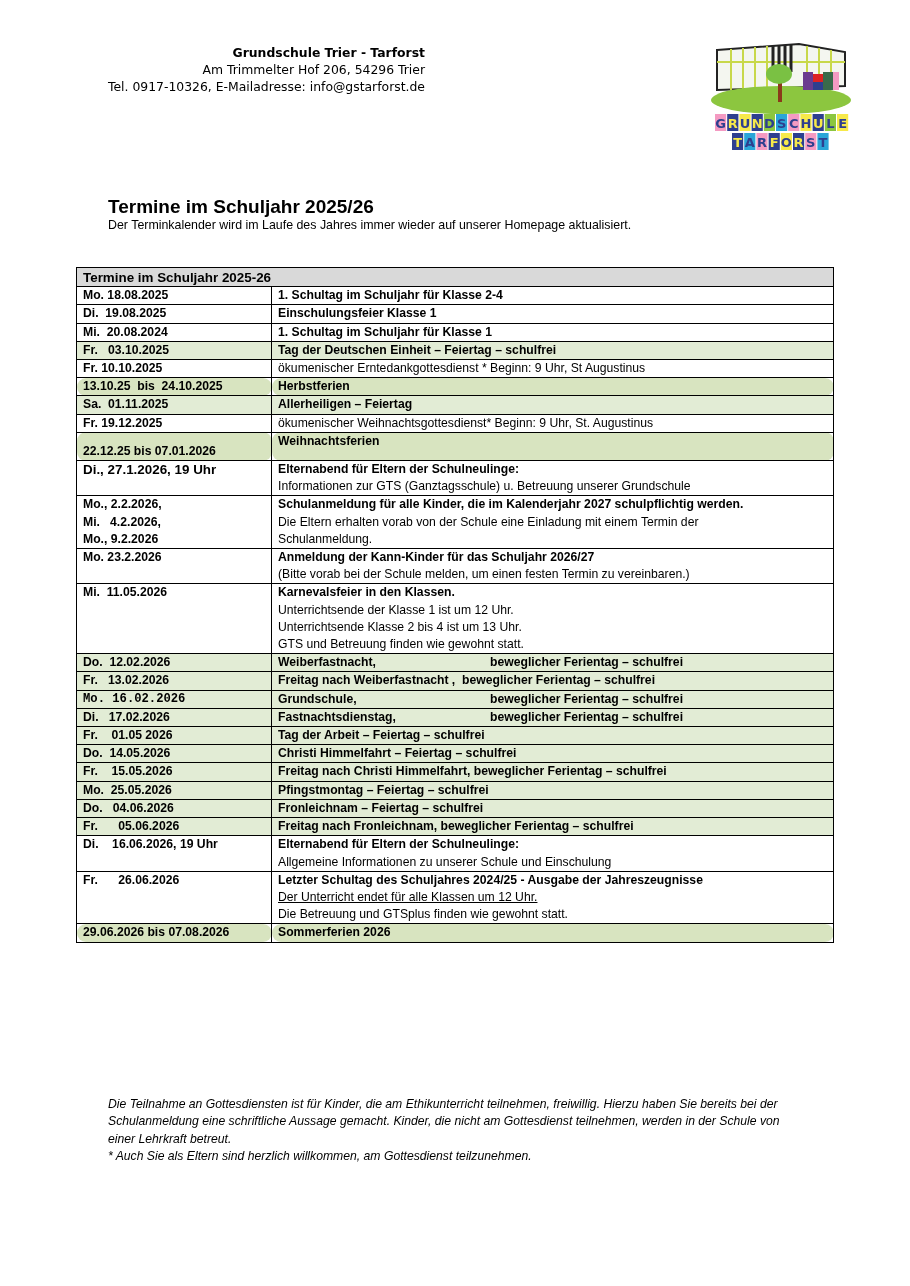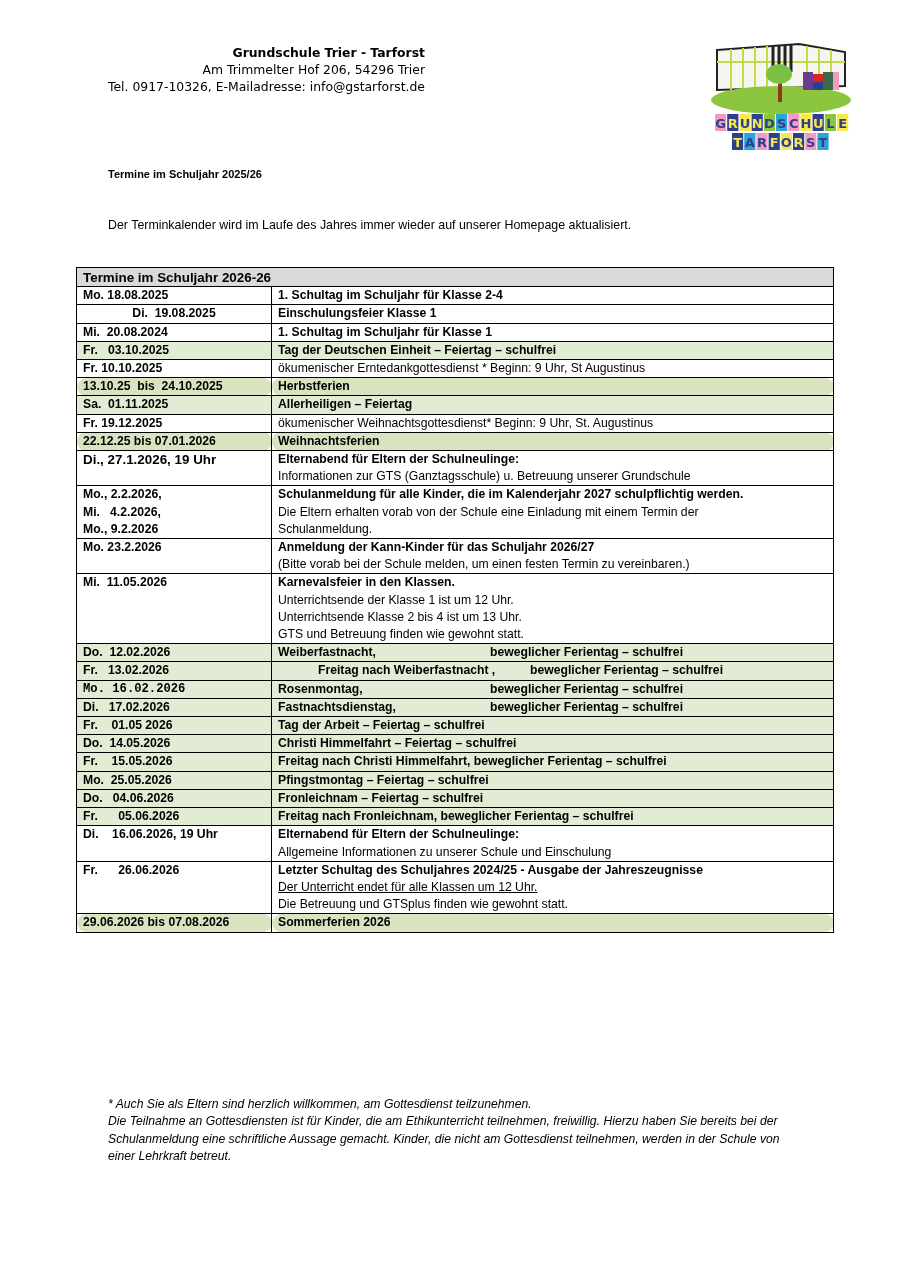--- a/index.html
+++ b/index.html
@@ -1,20 +1,20 @@
 <!DOCTYPE html>
 <html><head>
 <meta charset="utf-8">
 <style>
   html, body { margin: 0; padding: 0; background: #ffffff; }
   body { width: 910px; height: 1286px; position: relative; font-family: "Liberation Sans", sans-serif; color: #000; overflow: hidden; }
   .school-header { position: absolute; left: 108px; top: 44px; font-family: "DejaVu Sans", sans-serif; font-size: 12.4px; line-height: 17px; text-align: right; }
   .school-header .name { font-weight: bold; }
   .logo { position: absolute; left: 703px; top: 38px; width: 156px; height: 120px; }
-  .doc-title { position: absolute; left: 108px; top: 168px; font-size: 11px; font-weight: bold; }
+  .doc-title { position: absolute; left: 108px; top: 196px; font-size: 19px; font-weight: bold; }
   .intro { position: absolute; left: 108px; top: 218px; font-size: 12.4px; }
   table.termine { position: absolute; left: 76px; top: 267px; width: 758px; border-collapse: collapse; font-size: 12.2px; line-height: 17.2px; }
   table.termine td { border: 1px solid #000; padding: 0 6px; vertical-align: top; }
   table.termine td.date { width: 182px; font-weight: bold; }
   table.termine tr.head td { background: #d9d9d9; font-weight: bold; font-size: 13.4px; padding-top: 1px; padding-bottom: 0px; }
   table.termine tr.hl td { background: #e2ecd5; }
   table.termine tr.hl2 td { background: #d8e4c0; border-radius: 9px; }
   .b { font-weight: bold; }
   .u { text-decoration: underline; }
   .big { font-size: 13.4px; }
@@ -105,33 +105,33 @@
       </g>
   </svg>
 </div>
 
 <div class="doc-title">Termine im Schuljahr 2025/26</div>
 <div class="intro">Der Terminkalender wird im Laufe des Jahres immer wieder auf unserer Homepage aktualisiert.</div>
 
 <table class="termine">
   <tbody id="tbody">
     <tr class="head">
-      <td colspan="2">Termine im Schuljahr 2026-26</td>
+      <td colspan="2">Termine im Schuljahr 2025-26</td>
     </tr>
   <tr>
         <td class="date">
           <div style="white-space: pre;">Mo. 18.08.2025</div>
         </td>
         <td>
           <div class="b">1. Schultag im Schuljahr für Klasse 2-4</div>
         </td>
       </tr>
       <tr>
         <td class="date">
-          <div style="white-space: pre; text-align: center;">Di.  19.08.2025</div>
+          <div style="white-space: pre;">Di.  19.08.2025</div>
         </td>
         <td>
           <div class="b">Einschulungsfeier Klasse 1</div>
         </td>
       </tr>
       <tr>
         <td class="date">
           <div style="white-space: pre;">Mi.  20.08.2024</div>
         </td>
         <td>
@@ -173,21 +173,21 @@
       <tr>
         <td class="date">
           <div style="white-space: pre;">Fr. 19.12.2025</div>
         </td>
         <td>
           <div>ökumenischer Weihnachtsgottesdienst* Beginn: 9 Uhr, St. Augustinus</div>
         </td>
       </tr>
       <tr class="hl2">
         <td class="date">
-          <div style="white-space: pre;">22.12.25 bis 07.01.2026</div>
+          <div style="white-space: pre; margin-top: 10px;">22.12.25 bis 07.01.2026</div>
         </td>
         <td>
           <div class="b">Weihnachtsferien</div>
         </td>
       </tr>
       <tr>
         <td class="date big">
           <div style="white-space: pre;">Di., 27.1.2026, 19 Uhr</div>
         </td>
         <td>
@@ -233,29 +233,29 @@
         </td>
         <td>
           <div class="b"><span style="display: inline-block; width: 212px;">Weiberfastnacht,</span><span>beweglicher Ferientag – schulfrei</span></div>
         </td>
       </tr>
       <tr class="hl">
         <td class="date">
           <div style="white-space: pre;">Fr.   13.02.2026</div>
         </td>
         <td>
-          <div class="b"><span style="display: inline-block; width: 212px; margin-left: 40px;">Freitag nach Weiberfastnacht ,</span><span>beweglicher Ferientag – schulfrei</span></div>
+          <div class="b"><span style="display: inline-block; width: 184px;">Freitag nach Weiberfastnacht ,</span><span>beweglicher Ferientag – schulfrei</span></div>
         </td>
       </tr>
       <tr class="hl">
         <td class="date">
           <div style="white-space: pre; font-family: Liberation Mono, monospace;">Mo. 16.02.2026</div>
         </td>
         <td>
-          <div class="b"><span style="display: inline-block; width: 212px;">Rosenmontag,</span><span>beweglicher Ferientag – schulfrei</span></div>
+          <div class="b"><span style="display: inline-block; width: 212px;">Grundschule,</span><span>beweglicher Ferientag – schulfrei</span></div>
         </td>
       </tr>
       <tr class="hl">
         <td class="date">
           <div style="white-space: pre;">Di.   17.02.2026</div>
         </td>
         <td>
           <div class="b"><span style="display: inline-block; width: 212px;">Fastnachtsdienstag,</span><span>beweglicher Ferientag – schulfrei</span></div>
         </td>
       </tr>
@@ -331,15 +331,15 @@
           <div style="white-space: pre;">29.06.2026 bis 07.08.2026</div>
         </td>
         <td>
           <div class="b">Sommerferien 2026</div>
         </td>
       </tr>
     </tbody>
 </table>
 
 <div class="footnote">
+  <div>Die Teilnahme an Gottesdiensten ist für Kinder, die am Ethikunterricht teilnehmen, freiwillig. Hierzu haben Sie bereits bei der Schulanmeldung eine schriftliche Aussage gemacht. Kinder, die nicht am Gottesdienst teilnehmen, werden in der Schule von einer Lehrkraft betreut.</div>
   <div>* Auch Sie als Eltern sind herzlich willkommen, am Gottesdienst teilzunehmen.</div>
-  <div>Die Teilnahme an Gottesdiensten ist für Kinder, die am Ethikunterricht teilnehmen, freiwillig. Hierzu haben Sie bereits bei der Schulanmeldung eine schriftliche Aussage gemacht. Kinder, die nicht am Gottesdienst teilnehmen, werden in der Schule von einer Lehrkraft betreut.</div>
 </div>
 
 </body></html>

